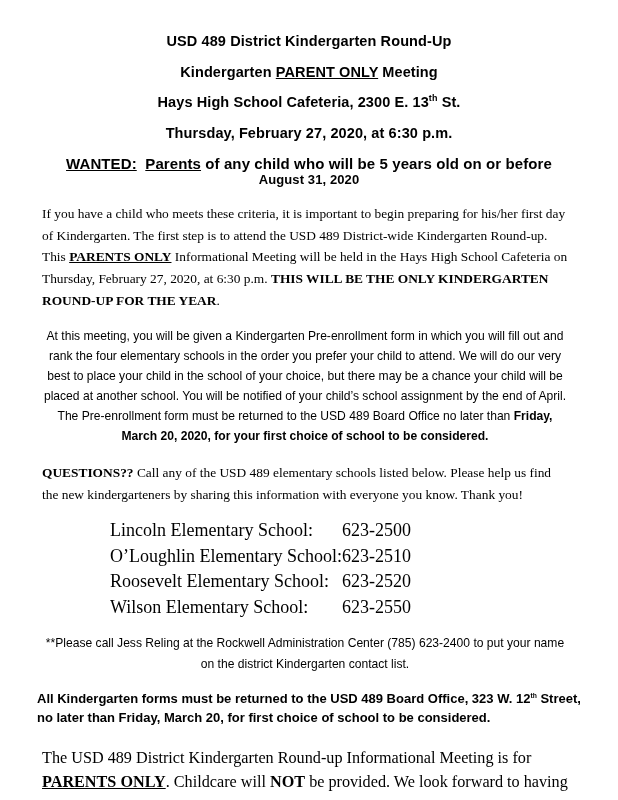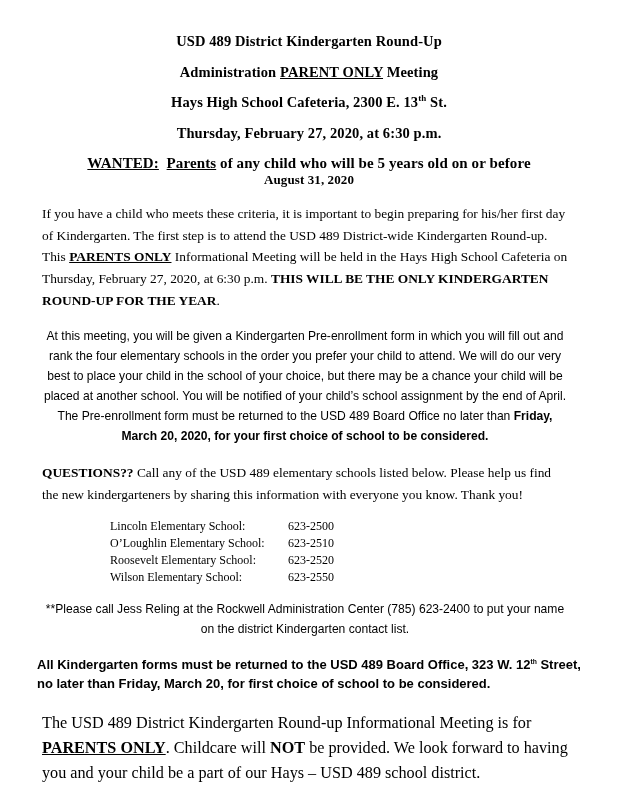--- a/index.html
+++ b/index.html
@@ -15,21 +15,21 @@
     overflow: hidden;
     color: #000000;
   }
 
   
   .headings {
     padding-top: 34px;
     text-align: center;
   }
   .heading-line {
-    font-family: Liberation Serif, serif;
+    font-family: Liberation Sans, sans-serif;
     font-weight: bold;
     font-size: 14.5px;
     line-height: 1;
     margin-bottom: 16px;
     letter-spacing: 0.1px;
   }
   .heading-line.h-wanted {
     font-size: 15px;
     margin-bottom: 2px;
   }
@@ -68,21 +68,21 @@
   .gap-3 { height: 16px; }
   .gap-4 { height: 13px; }
   .gap-5 { height: 16px; }
   .gap-6 { height: 18px; }
 
   
   .school-table {
     margin-left: 68px;
     border-collapse: collapse;
     font-family: "Liberation Serif", "DejaVu Serif", serif;
-    font-size: 12px;
+    font-size: 18px;
     line-height: 1.42;
   }
   .school-table td { padding: 0; vertical-align: top; }
   .school-table td.name { width: 178px; white-space: nowrap; }
   .school-table td.phone { white-space: nowrap; }
 
   
   .notice {
     font-family: "Liberation Sans", "DejaVu Sans", sans-serif;
     font-weight: bold;
@@ -105,21 +105,21 @@
 </style>
 </head>
 <body>
 
 <div class="page">
 
   <div class="headings">
 
     <div class="heading-line">USD 489 District Kindergarten Round-Up</div>
 
-    <div class="heading-line"><span>Administration </span><span class="u">PARENT ONLY</span><span> Meeting</span></div>
+    <div class="heading-line"><span>Kindergarten </span><span class="u">PARENT ONLY</span><span> Meeting</span></div>
 
     <div class="heading-line"><span>Hays High School Cafeteria, 2300 E. 13</span><sup>th</sup><span> St.</span></div>
 
     <div class="heading-line">Thursday, February 27, 2020, at 6:30 p.m.</div>
 
     <div class="heading-line h-wanted"><span class="u">WANTED:</span><span>&nbsp; </span><span class="u">Parents</span><span> of any child who will be 5 years old on or before</span></div>
 
     <div class="heading-line h-wanted2">August 31, 2020</div>
   </div>
 

